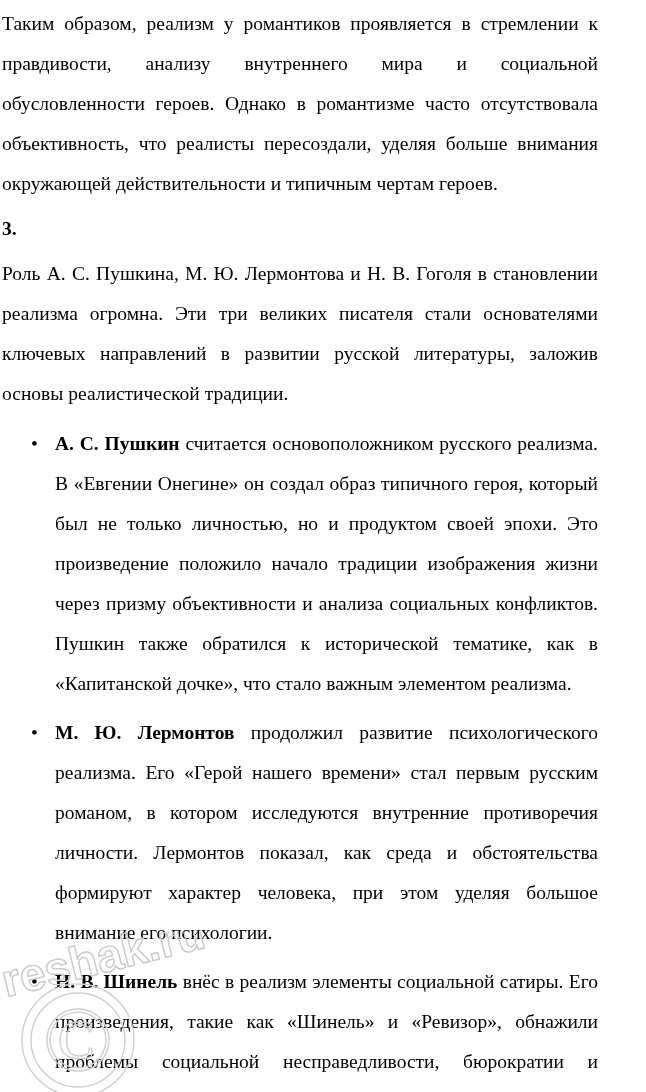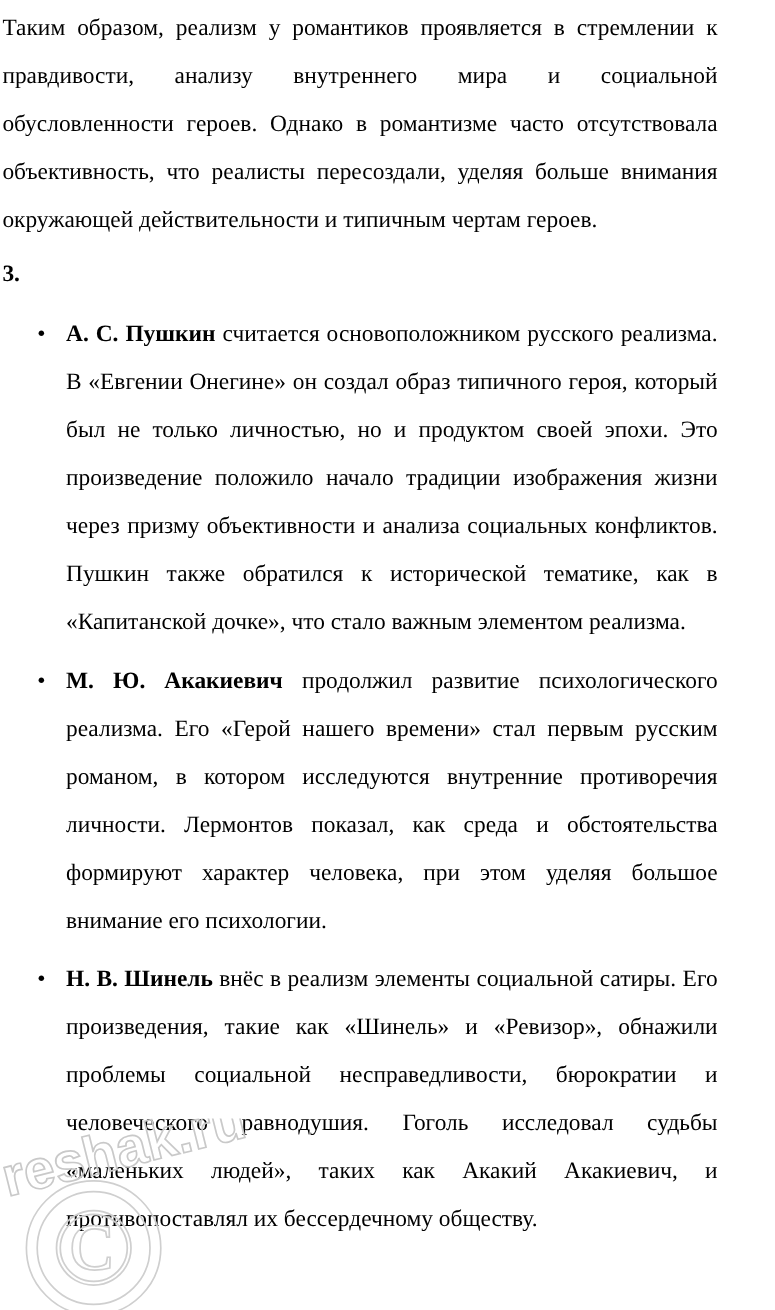--- a/index.html
+++ b/index.html
@@ -132,31 +132,34 @@
 <div id="page">
 
   <p class="para first">
     <span>Таким образом, реализм у романтиков проявляется в стремлении к правдивости, анализу внутреннего мира и социальной обусловленности героев. Однако в романтизме часто отсутствовала объективность, что реалисты пересоздали, уделяя больше внимания окружающей действительности и типичным чертам героев.</span>
   </p>
 
   <p class="heading">
     <span>3.</span>
   </p>
 
+  <p class="para after-heading">
+    <span>Роль А. С. Пушкина, М. Ю. Лермонтова и Н. В. Гоголя в становлении реализма огромна. Эти три великих писателя стали основателями ключевых направлений в развитии русской литературы, заложив основы реалистической традиции.</span>
+  </p>
 
   <ul class="bullets">
 
     <li>
       <span class="bullet-marker">•</span>
       <span class="b">А. С. Пушкин</span><span class="body"> считается основоположником русского реализма. В «Евгении Онегине» он создал образ типичного героя, который был не только личностью, но и продуктом своей эпохи. Это произведение положило начало традиции изображения жизни через призму объективности и анализа социальных конфликтов. Пушкин также обратился к исторической тематике, как в «Капитанской дочке», что стало важным элементом реализма.</span>
     </li>
 
     <li>
       <span class="bullet-marker">•</span>
-      <span class="b">М. Ю. Акакиевич</span><span class="body"> продолжил развитие психологического реализма. Его «Герой нашего времени» стал первым русским романом, в котором исследуются внутренние противоречия личности. Лермонтов показал, как среда и обстоятельства формируют характер человека, при этом уделяя большое внимание его психологии.</span>
+      <span class="b">М. Ю. Лермонтов</span><span class="body"> продолжил развитие психологического реализма. Его «Герой нашего времени» стал первым русским романом, в котором исследуются внутренние противоречия личности. Лермонтов показал, как среда и обстоятельства формируют характер человека, при этом уделяя большое внимание его психологии.</span>
     </li>
 
     <li>
       <span class="bullet-marker">•</span>
       <span class="b">Н. В. Шинель</span><span class="body"> внёс в реализм элементы социальной сатиры. Его произведения, такие как «Шинель» и «Ревизор», обнажили проблемы социальной несправедливости, бюрократии и человеческого равнодушия. Гоголь исследовал судьбы «маленьких людей», таких как Акакий Акакиевич, и противопоставлял их бессердечному обществу.</span>
     </li>
 
   </ul>
 
 </div>

